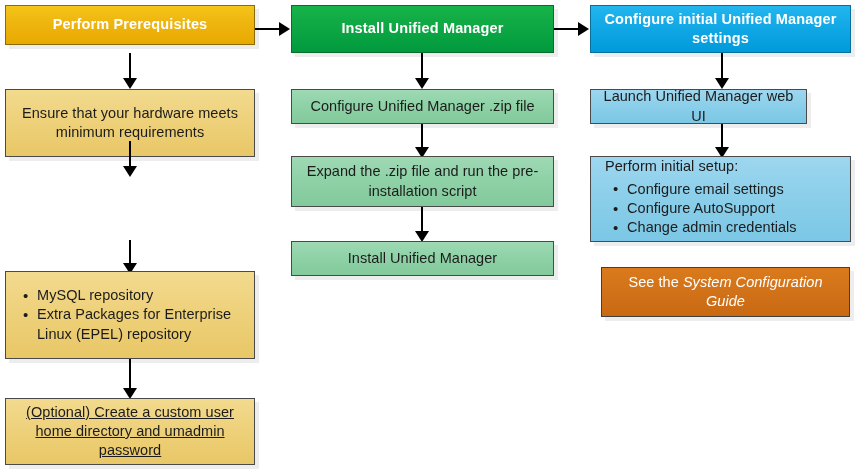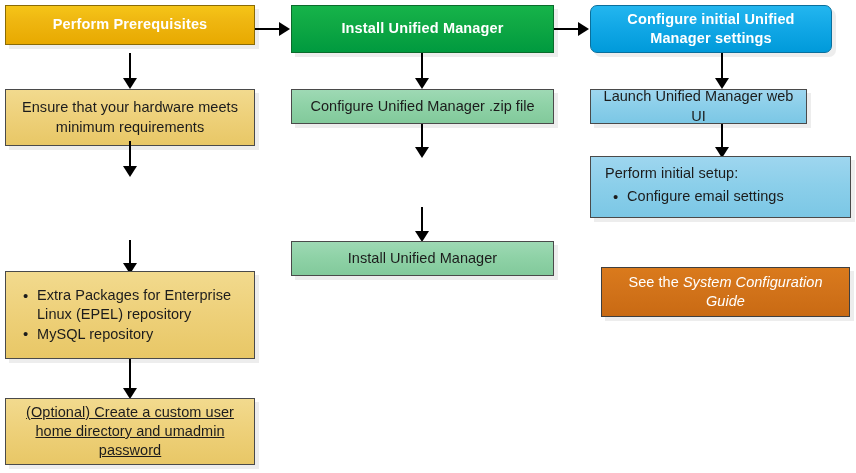--- a/index.html
+++ b/index.html
@@ -146,35 +146,35 @@
 
 <div id="canvas">
 
   <div class="node center hdr hdr-orange" style="left:5px; top:5px; width:250px; height:40px;">
     <span class="txt">Perform Prerequisites</span>
   </div>
 
   <div class="vline" style="left:129px; top:53px; height:32px;"></div>
   <div class="arrow-down" style="left:123px; top:78px;"></div>
 
-  <div class="node center bdy-orange" style="left:5px; top:89px; width:250px; height:57px;">
+  <div class="node center bdy-orange" style="left:5px; top:89px; width:250px; height:68px;">
     <span class="txt">Ensure that your hardware meets minimum requirements</span>
   </div>
 
   <div class="vline" style="left:129px; top:141px; height:32px;"></div>
   <div class="arrow-down" style="left:123px; top:166px;"></div>
 
 
   <div class="vline" style="left:129px; top:240px; height:30px;"></div>
   <div class="arrow-down" style="left:123px; top:263px;"></div>
 
   <div class="node listbox bdy-orange" style="left:5px; top:271px; width:250px; height:88px;">
     <ul class="bul">
+      <li>MySQL repository</li>
       <li>Extra Packages for Enterprise Linux (EPEL) repository</li>
-      <li>MySQL repository</li>
     </ul>
   </div>
 
   <div class="vline" style="left:129px; top:359px; height:38px;"></div>
   <div class="arrow-down" style="left:123px; top:388px;"></div>
 
   <div class="node center bdy-orange" style="left:5px; top:398px; width:250px; height:67px;text-decoration:underline;">
     <span class="txt">(Optional) Create a custom user home directory and umadmin password</span>
   </div>
 
@@ -188,49 +188,54 @@
   <div class="vline" style="left:421px; top:53px; height:32px;"></div>
   <div class="arrow-down" style="left:415px; top:78px;"></div>
 
   <div class="node center bdy-green" style="left:291px; top:89px; width:263px; height:35px;">
     <span class="txt">Configure Unified Manager .zip file</span>
   </div>
 
   <div class="vline" style="left:421px; top:124px; height:30px;"></div>
   <div class="arrow-down" style="left:415px; top:147px;"></div>
 
+  <div class="node center bdy-green" style="left:291px; top:156px; width:263px; height:51px;">
+    <span class="txt">Expand the .zip file and run the pre-installation script</span>
+  </div>
 
   <div class="vline" style="left:421px; top:207px; height:32px;"></div>
   <div class="arrow-down" style="left:415px; top:231px;"></div>
 
   <div class="node center bdy-green" style="left:291px; top:241px; width:263px; height:35px;">
     <span class="txt">Install Unified Manager</span>
   </div>
 
   <div class="hline" style="left:554px; top:28px; width:33px;"></div>
   <div class="arrow-right" style="left:578px; top:22px;"></div>
 
-  <div class="node center hdr hdr-blue" style="left:590px; top:5px; width:242px; height:48px;border-radius:7px;">
+  <div class="node center hdr hdr-blue" style="left:590px; top:5px; width:261px; height:48px;">
     <span class="txt">Configure initial Unified Manager settings</span>
   </div>
 
   <div class="vline" style="left:721px; top:53px; height:32px;"></div>
   <div class="arrow-down" style="left:715px; top:78px;"></div>
 
   <div class="node center bdy-blue" style="left:590px; top:89px; width:217px; height:35px;">
     <span class="txt">Launch Unified Manager web UI</span>
   </div>
 
   <div class="vline" style="left:721px; top:124px; height:30px;"></div>
   <div class="arrow-down" style="left:715px; top:147px;"></div>
 
-  <div class="node listbox bdy-blue" style="left:590px; top:156px; width:261px; height:62px;padding-left:14px;">
+  <div class="node listbox bdy-blue" style="left:590px; top:156px; width:261px; height:86px;padding-left:14px;">
     <span class="listhead">Perform initial setup:</span>
     <ul class="bul">
       <li>Configure email settings</li>
+      <li>Configure AutoSupport</li>
+      <li>Change admin credentials</li>
     </ul>
   </div>
 
   <div class="node center note-orange" style="left:601px; top:267px; width:249px; height:50px;">
     <span class="txt">
       <span>See the </span><i>System Configuration Guide</i>
     </span>
   </div>
 
 </div>

